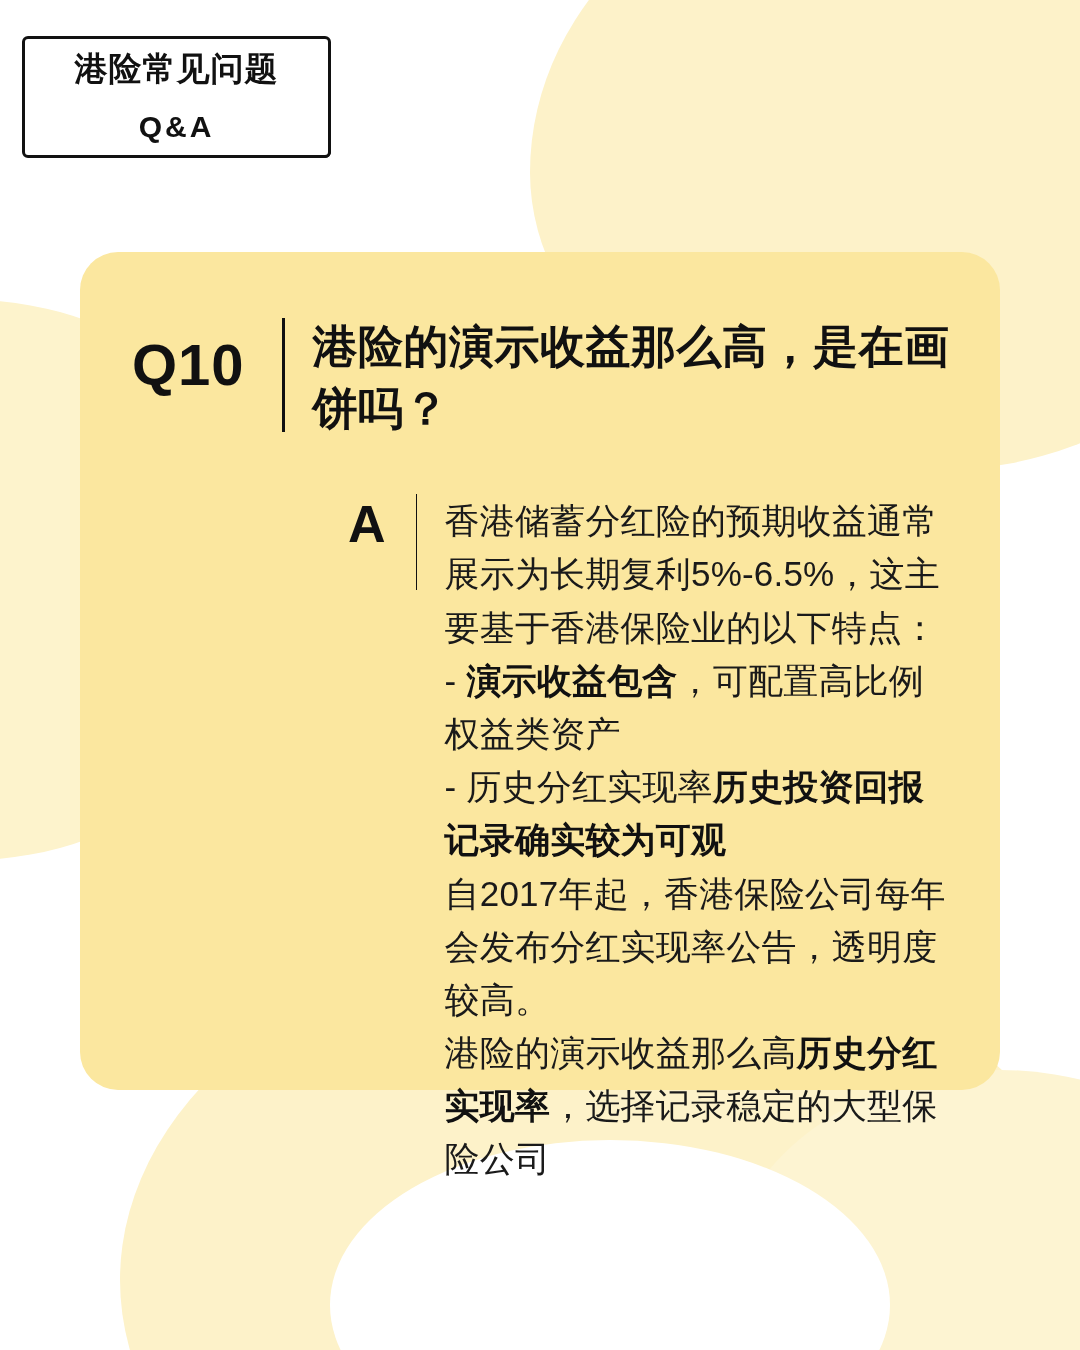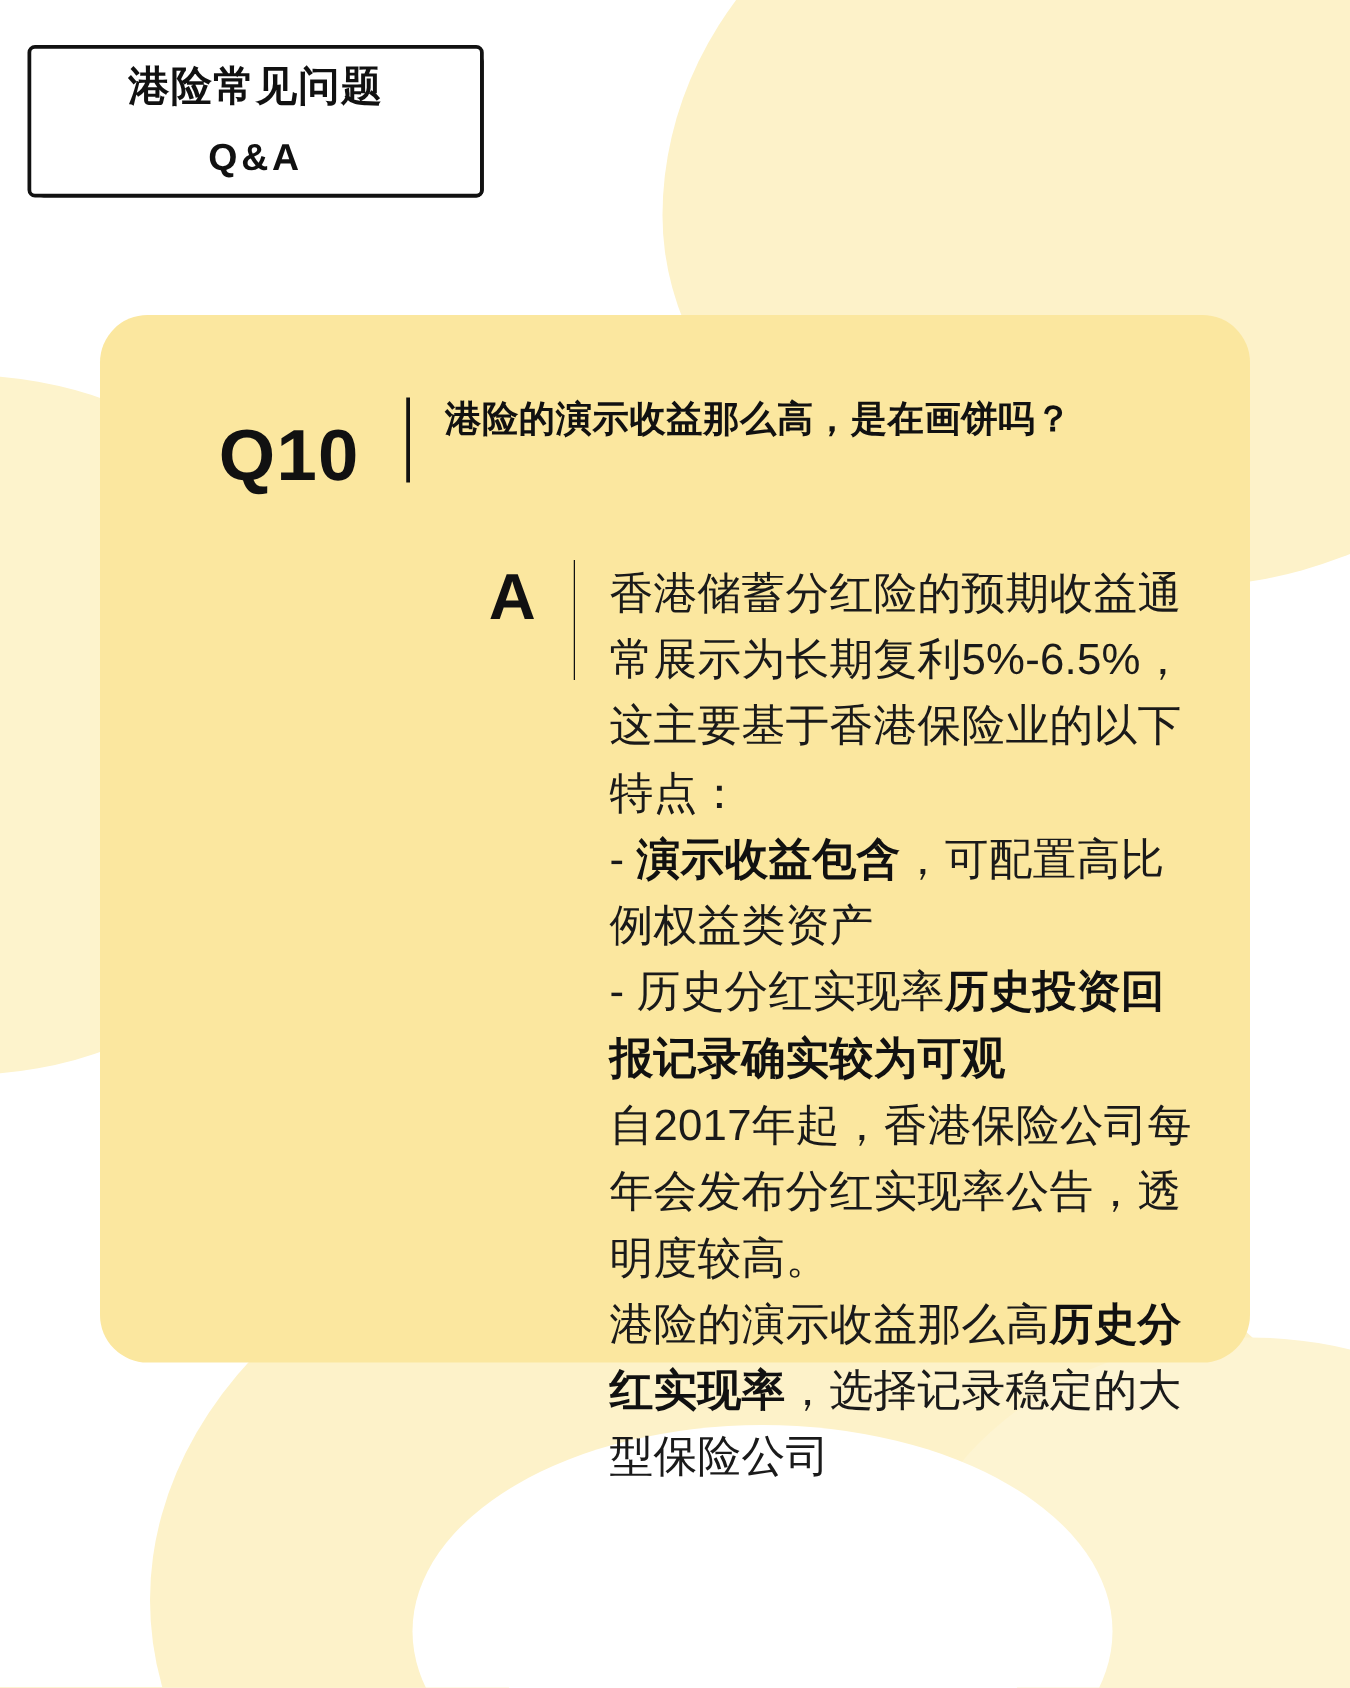--- a/index.html
+++ b/index.html
@@ -72,21 +72,21 @@
     height: 330px;
     background: #ffffff;
     border-radius: 50%;
   }
 
   
   .header-badge {
     position: absolute;
     top: 36px;
     left: 22px;
-    width: 365px;
+    width: 309px;
     height: 122px;
     z-index: 3;
   }
 
   .badge-frame {
     position: absolute;
     inset: 0;
     border: 3px solid #111111;
     border-radius: 6px;
     background: #ffffff;
@@ -133,21 +133,21 @@
   
   .qa-card {
     position: absolute;
     top: 252px;
     left: 80px;
     width: 920px;
     height: 838px;
     background: #fbe79f;
     border-radius: 38px;
     z-index: 2;
-    padding: 58px 44px 40px 67px;
+    padding: 58px 44px 40px 24px;
   }
 
   .question-row {
     display: flex;
     align-items: flex-start;
     padding-left: 28px;
   }
 
   .q-label {
     font-size: 58px;
@@ -161,21 +161,21 @@
   }
 
   .q-divider {
     width: 3px;
     background: #111111;
     align-self: stretch;
     margin: 8px 28px 8px 0;
   }
 
   .q-text {
-    font-size: 29px;
+    font-size: 45px;
     font-weight: 700;
     color: #111111;
     line-height: 1.38;
     letter-spacing: 0.5px;
     padding-top: 6px;
   }
 
   .answer-row {
     display: flex;
     align-items: flex-start;

